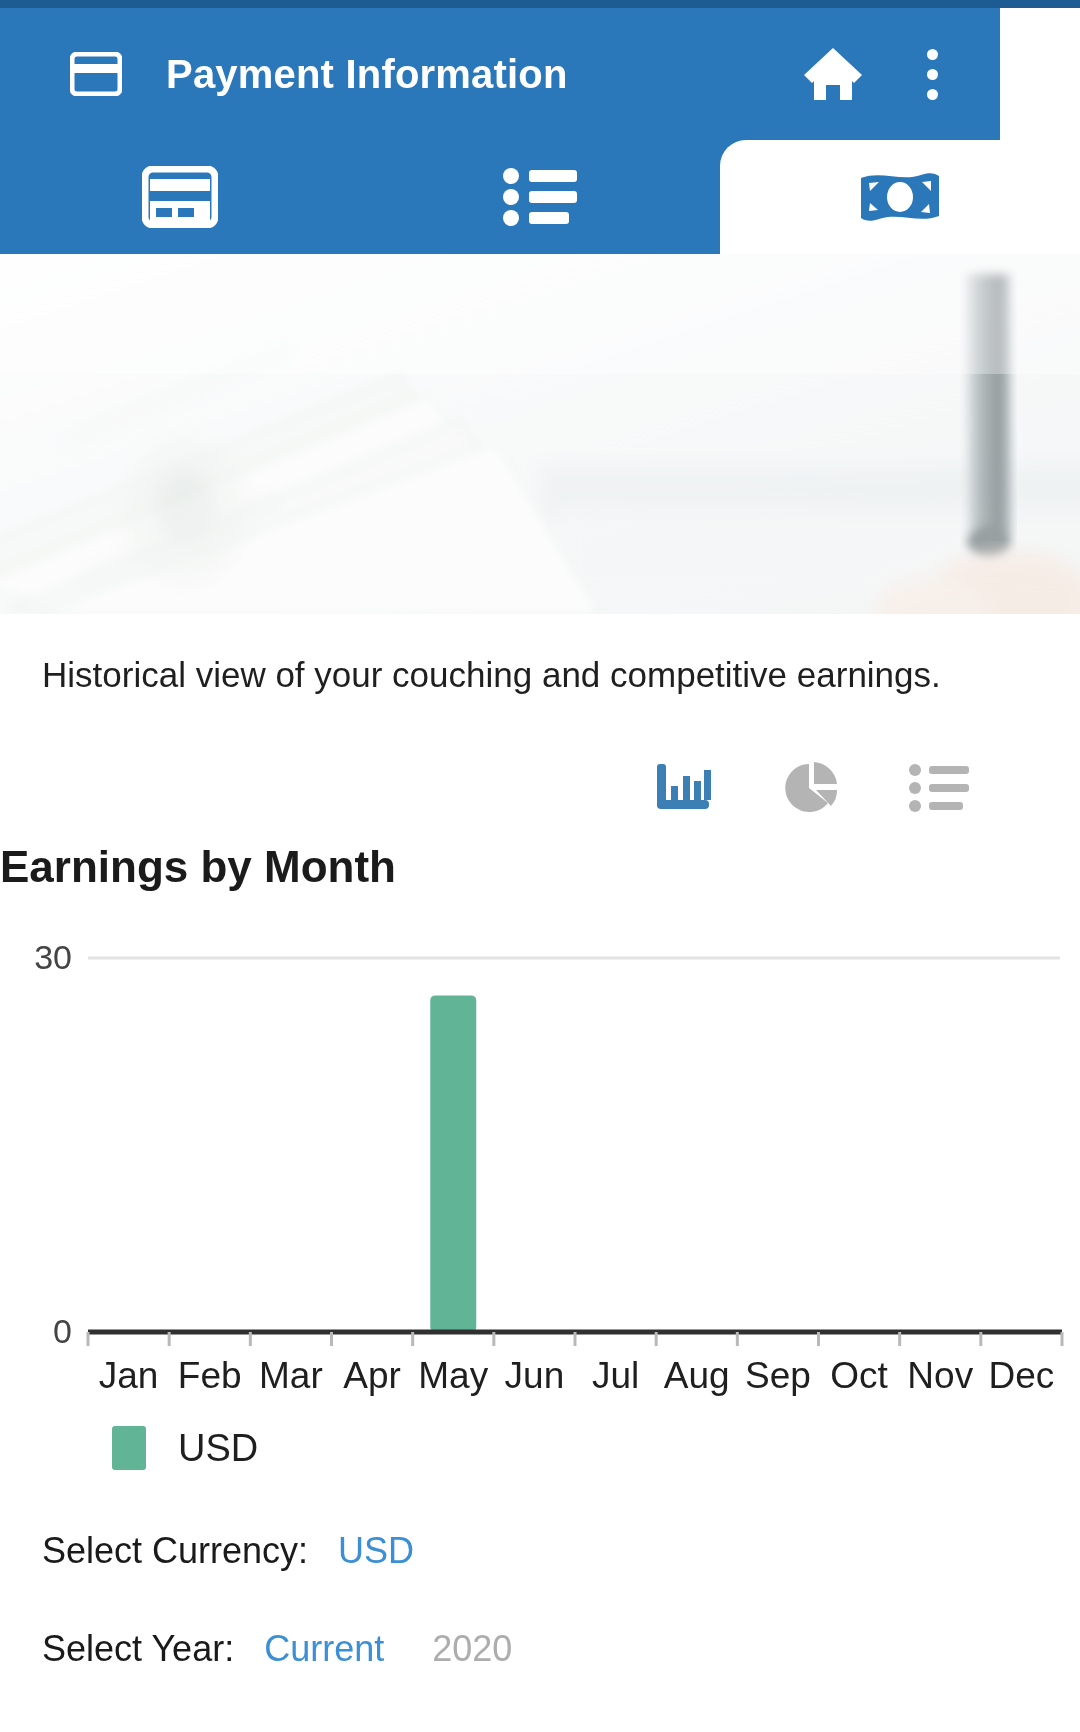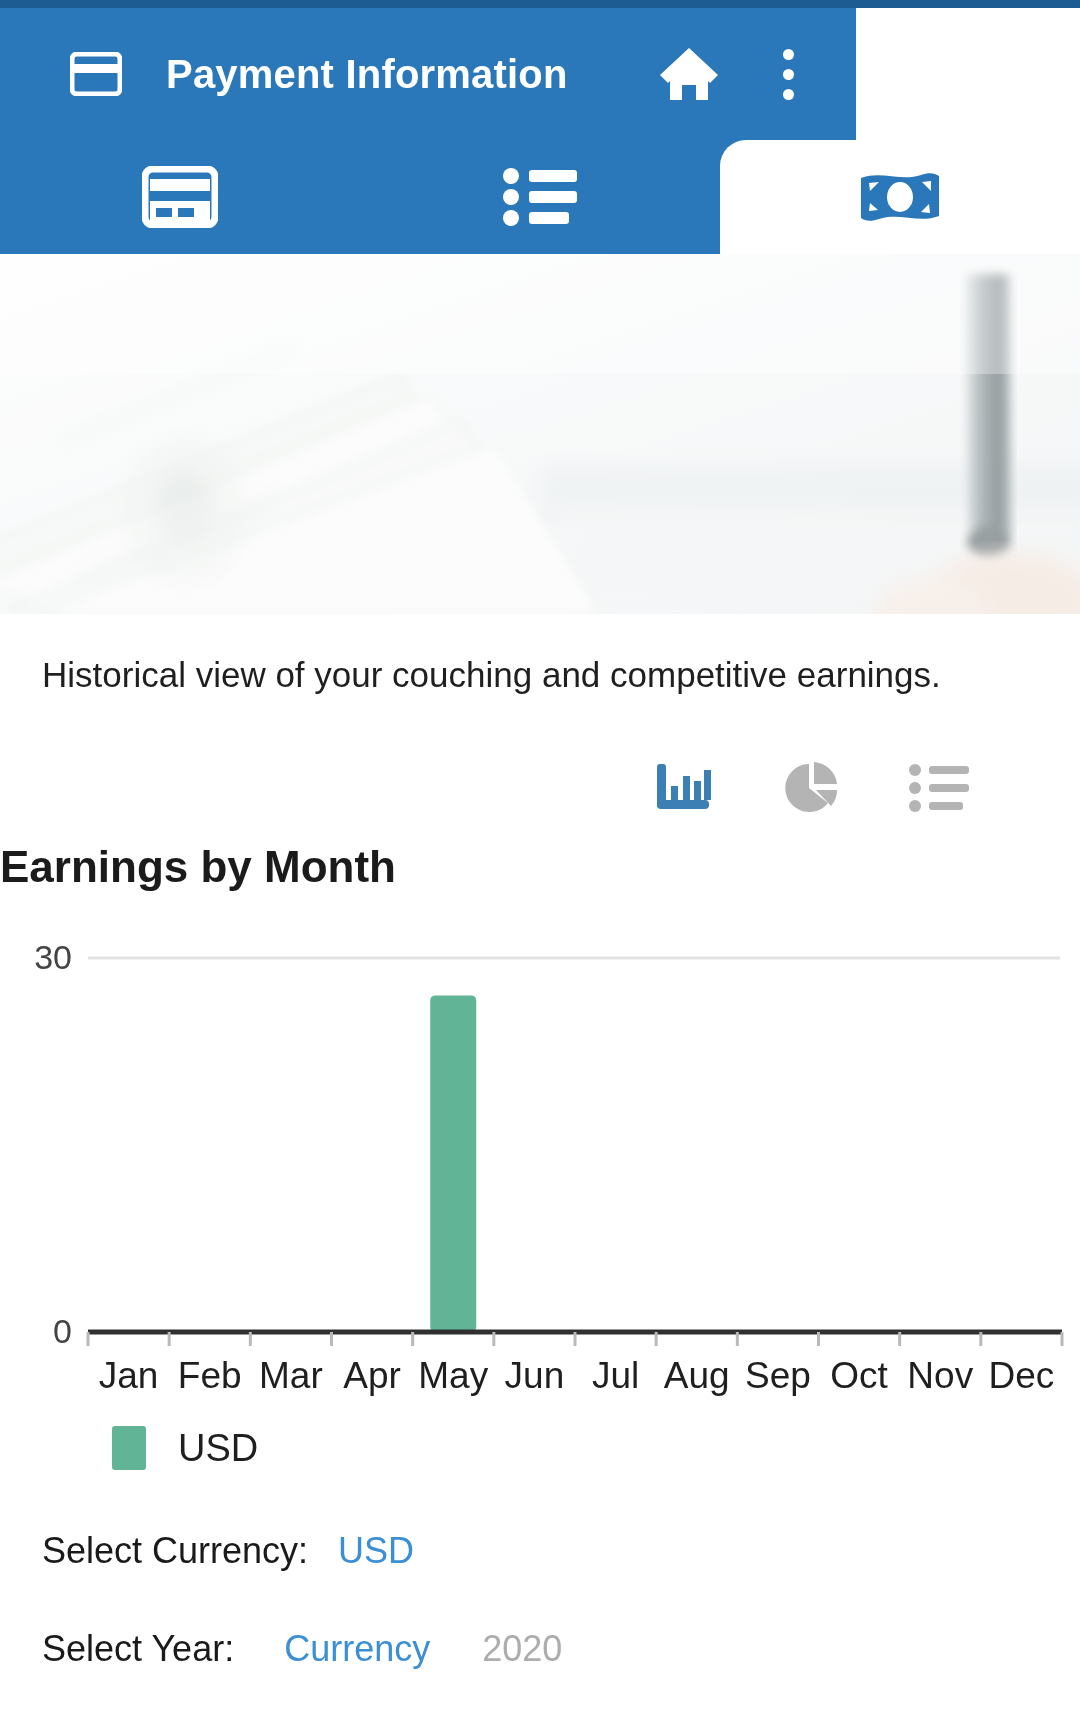--- a/index.html
+++ b/index.html
@@ -12,21 +12,21 @@
   .phone { position:relative; width:1080px; height:1732px; background:#fff; }
 
   
   .status-strip {
     position:absolute; top:0; left:0; width:1080px; height:8px;
     background:#1d5c92;
   }
 
   
   .appbar {
-    position:absolute; top:8px; left:0; width:856px; height:132px;
+    position:absolute; top:8px; left:0; width:1000px; height:132px;
     background:#2a78b9;
     display:flex; align-items:center;
   }
   .appbar-icon-left { margin-left:70px; width:52px; height:52px; display:flex; align-items:center; justify-content:center; }
   .appbar-title {
     margin-left:44px;
     color:#ffffff;
     font-size:40px;
     font-weight:bold;
     letter-spacing:.2px;
@@ -96,24 +96,24 @@
   .legend { display:flex; align-items:center; margin:26px 0 0 112px; }
   .legend-swatch { width:34px; height:44px; background:#62b496; border-radius:3px; }
   .legend-label { margin-left:32px; font-size:38px; color:#1f1f1f; }
 
   
   .selector-row {
     display:flex; align-items:flex-start;
     margin:60px 0 0 42px;
     font-size:36px;
   }
-  .selector-row.second { margin-top:56px;gap:20px; }
+  .selector-row.second { margin-top:56px; }
   .selector-label { color:#1a1a1a; }
   .selector-option { margin-left:30px; color:#3b8fd4; }
-  .selector-option.muted { color:#adadad; margin-left:32px; }
+  .selector-option.muted { color:#adadad; margin-left:48px; }
 </style>
 </head>
 <body>
 
 <div class="phone">
 
   <div class="status-strip"></div>
 
   <div class="appbar">
     <div class="appbar-icon-left">
@@ -307,18 +307,18 @@
       <span class="legend-label">USD</span>
     </div>
 
     <div class="selector-row">
       <span class="selector-label">Select Currency:</span>
       <span class="selector-option">USD</span>
     </div>
 
     <div class="selector-row second">
       <span class="selector-label">Select Year:</span>
-      <span class="selector-option">Currency</span>
+      <span class="selector-option">Current</span>
       <span class="selector-option muted">2020</span>
     </div>
 
   </div>
 </div>
 
 </body></html>

